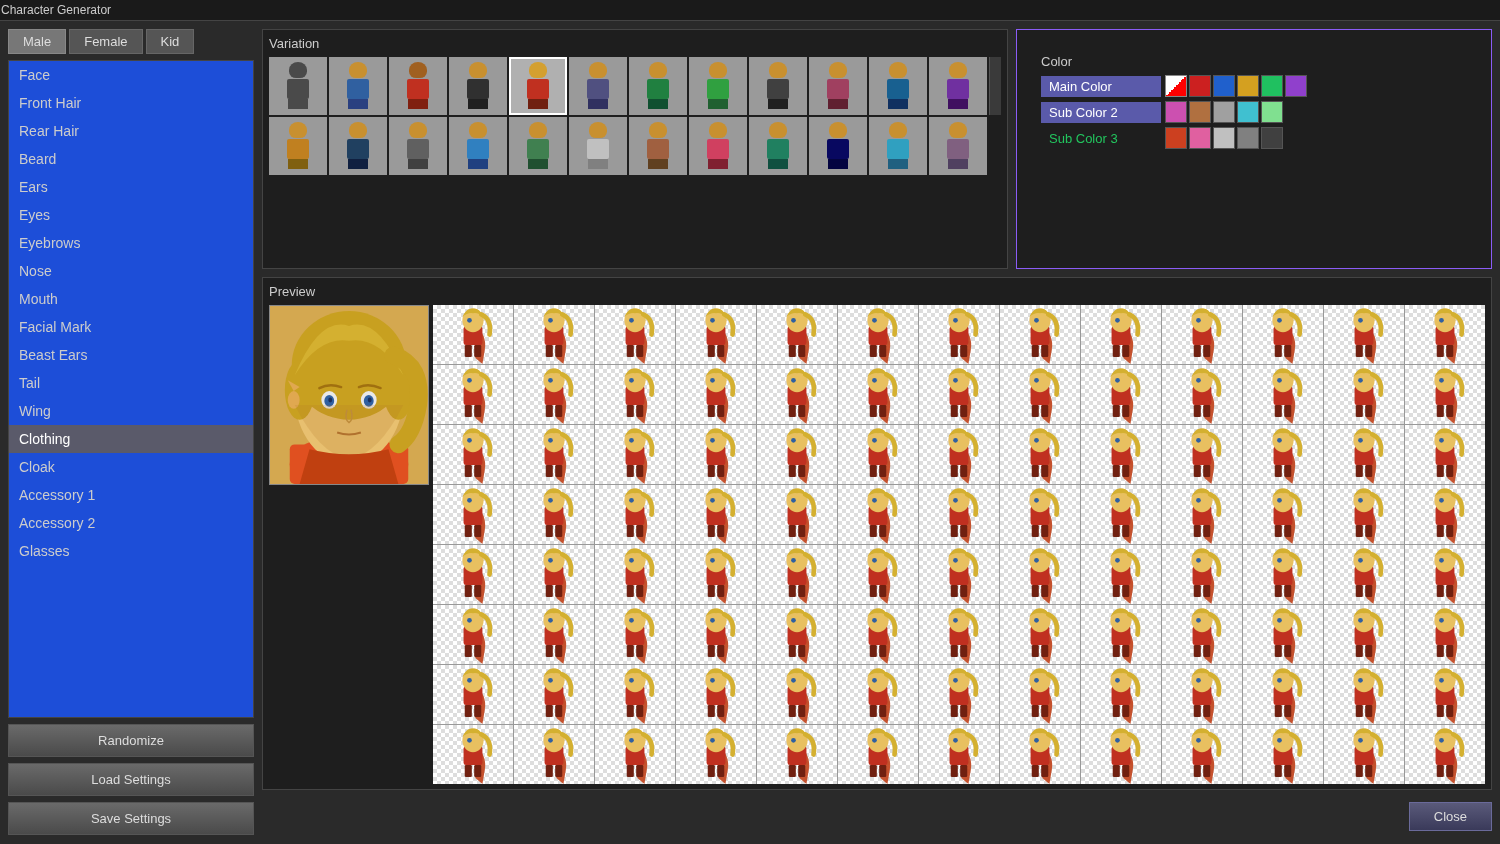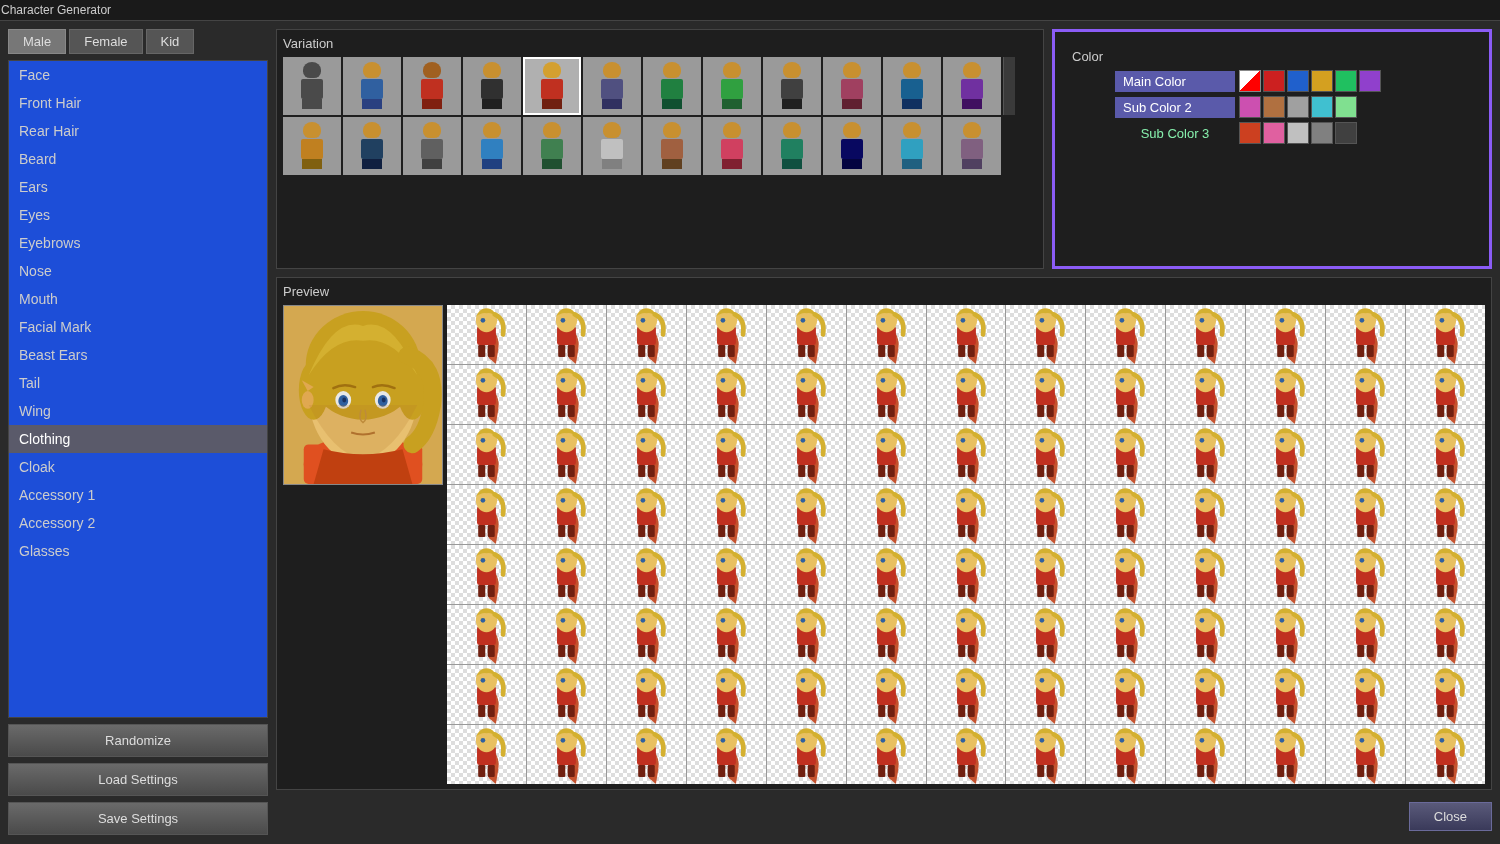--- a/index.html
+++ b/index.html
@@ -97,37 +97,36 @@
       border: 1px solid #444;
       padding: 6px;
     }
     .panel-title {
       color: #ccc;
       font-size: 13px;
       margin-bottom: 6px;
     }
     
     .color-panel {
-      width: 440px;
+      width: 476px;
       background: #1e1e1e;
-      border: 3px solid #8b5cf6;
-      padding: 17px;
+      border: 1px solid #8b5cf6;
+      padding: 24px;
     }
     .color-row {
       display: flex;
       align-items: center;
       margin-bottom: 4px;
       gap: 4px;
     }
     .color-label {
       width: 120px;
       padding: 3px 8px;
       font-size: 13px;
       cursor: pointer;
-      margin-left: 43px;
     }
     .color-label.active {
       background: #5a5aaa;
       color: #fff;
     }
     .color-label.inactive {
       color: #888;
     }
     .color-swatches {
       display: flex;
@@ -507,21 +506,21 @@
           <div class="color-swatches">
             <div class="swatch" style="background:#cc50b0;"></div>
             <div class="swatch" style="background:#b07040;"></div>
             <div class="swatch" style="background:#a0a0a0;"></div>
             <div class="swatch" style="background:#40c0d0;"></div>
             <div class="swatch" style="background:#80e090;"></div>
           </div>
         </div>
 
         <div class="color-row">
-          <div class="color-label inactive" style="color:#86efac;text-align:center;">Sub Color 3</div>
+          <div class="color-label inactive" style="color:#22c55e;">Sub Color 3</div>
           <div class="color-swatches">
             <div class="swatch" style="background:#cc4020;"></div>
             <div class="swatch" style="background:#e060a0;"></div>
             <div class="swatch" style="background:#c0c0c0;"></div>
             <div class="swatch" style="background:#808080;"></div>
             <div class="swatch" style="background:#404040;"></div>
           </div>
         </div>
       </div>
 

